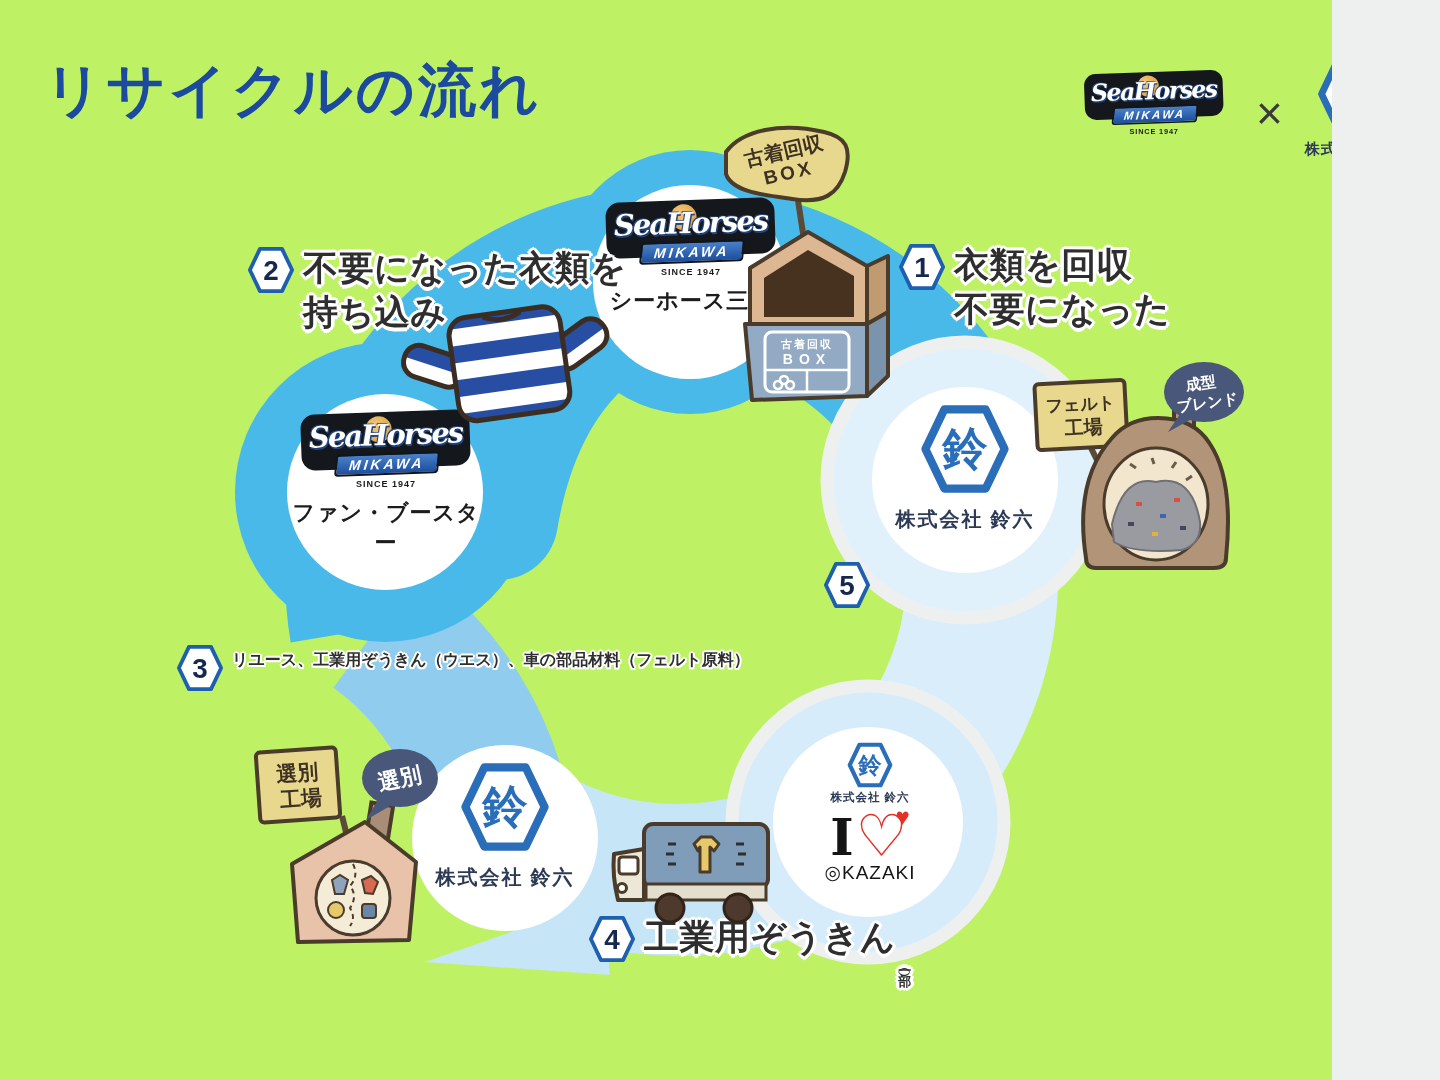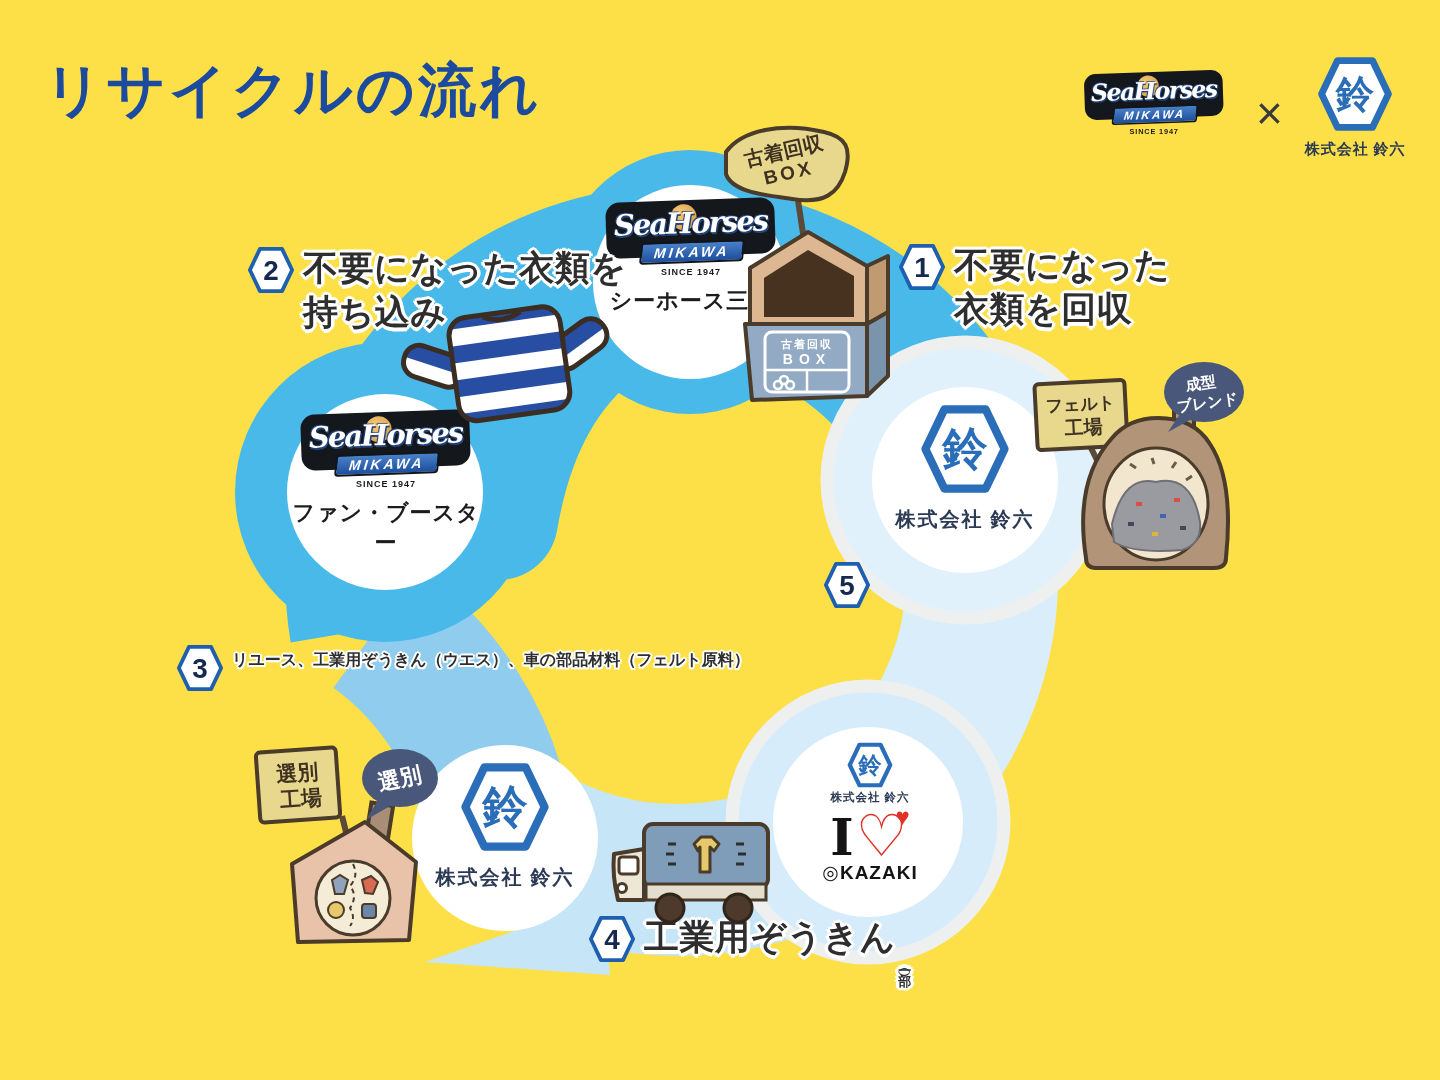--- a/index.html
+++ b/index.html
@@ -1,17 +1,17 @@
 <!DOCTYPE html>
 <html><head>
 <meta charset="utf-8">
 <style>
   * { margin:0; padding:0; box-sizing:border-box; }
   body { background:#eef0ef; font-family:"Liberation Sans","DejaVu Sans",sans-serif; }
-  .canvas { position:relative; width:1440px; height:1080px; background:#fde047; overflow:hidden; }
+  .canvas { position:relative; width:1332px; height:1080px; background:#bef264; overflow:hidden; }
   svg.ring { position:absolute; left:0; top:0; }
 
   .title { position:absolute; left:44px; top:52px; font-size:58px; font-weight:bold;
            color:#1b4a9e; letter-spacing:3px; }
 
   
   .shlogo { width:176px; text-align:center; position:relative; }
   .shlogo .blob { position:relative; display:inline-block; background:#14181d; border-radius:14px;
                   padding:9px 8px 18px; transform:rotate(-2deg); }
   .shlogo .script { position:relative; z-index:2; font-family:"DejaVu Serif",serif; font-style:italic;
@@ -36,21 +36,21 @@
 
   
   .node { position:absolute; display:flex; flex-direction:column; align-items:center; text-align:center; }
   .node-label { font-size:22px; font-weight:bold; color:#1c1c1c; letter-spacing:1px; margin-top:9px; }
   .node .company { font-size:20px; margin-top:12px; }
   .node-br .company { font-size:11.5px; margin-top:2px; letter-spacing:1px; }
   .iheart { display:flex; align-items:flex-start; justify-content:center; margin-top:0; line-height:1; }
   .iheart .letter-i { font-family:"DejaVu Serif",serif; font-weight:bold; font-size:50px; color:#141414; margin-top:8px;}
   .iheart .heart-big { font-size:58px; color:#e23127; font-weight:bold; margin-left:2px; margin-top:2px;}
   .iheart .heart-small { font-size:24px; color:#e23127; margin-left:-12px; }
-  .okazaki { font-size:19px; font-weight:bold; color:#141414; letter-spacing:1px; margin-top:-4px; }
+  .okazaki { font-size:19px; font-weight:normal; color:#141414; letter-spacing:1px; margin-top:-4px; }
   .okazaki .crest { font-size:19px; }
 
   
   .step { position:absolute; display:flex; align-items:flex-start; }
   .badge { flex:0 0 auto; margin-right:8px; }
   .step-text { font-size:35px; font-weight:bold; color:#2e2e2e; line-height:1.26; letter-spacing:.5px;
     text-shadow:2.5px 0 0 #fff,-2.5px 0 0 #fff,0 2.5px 0 #fff,0 -2.5px 0 #fff,
       2px 2px 0 #fff,-2px 2px 0 #fff,2px -2px 0 #fff,-2px -2px 0 #fff,
       3.5px 0 0 #fff,-3.5px 0 0 #fff,0 3.5px 0 #fff,0 -3.5px 0 #fff; }
   .step-sub { font-size:16px; font-weight:bold; color:#2e2e2e; margin-top:6px; letter-spacing:0;
@@ -158,22 +158,22 @@
     </div>
     <div class="okazaki"><span class="crest">◎</span><span>KAZAKI</span></div>
   </div>
 
   <div class="step" style="left:898px; top:243px;">
     <svg class="badge" width="48" height="48" viewBox="0 0 100 100">
       <polygon points="27,6 73,6 94,50 73,94 27,94 6,50" fill="#fff" stroke="#1e5fb0" stroke-width="8" stroke-linejoin="round"></polygon>
       <text x="50" y="56" text-anchor="middle" dominant-baseline="middle" font-size="58" font-weight="bold" fill="#16284f">1</text>
     </svg>
     <div class="step-text">
+      <span style="display:block">衣類を回収</span>
       <span style="display:block">不要になった</span>
-      <span style="display:block">衣類を回収</span>
     </div>
   </div>
 
   <div class="step" style="left:247px; top:246px;">
     <svg class="badge" width="48" height="48" viewBox="0 0 100 100">
       <polygon points="27,6 73,6 94,50 73,94 27,94 6,50" fill="#fff" stroke="#1e5fb0" stroke-width="8" stroke-linejoin="round"></polygon>
       <text x="50" y="56" text-anchor="middle" dominant-baseline="middle" font-size="58" font-weight="bold" fill="#16284f">2</text>
     </svg>
     <div class="step-text">
       <span style="display:block">不要になった衣類を</span>

